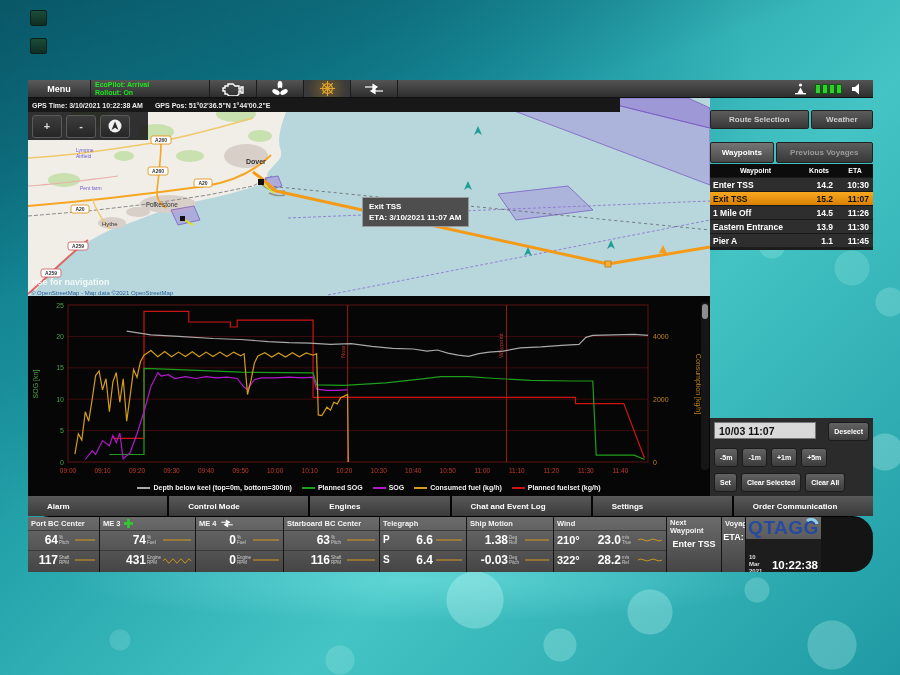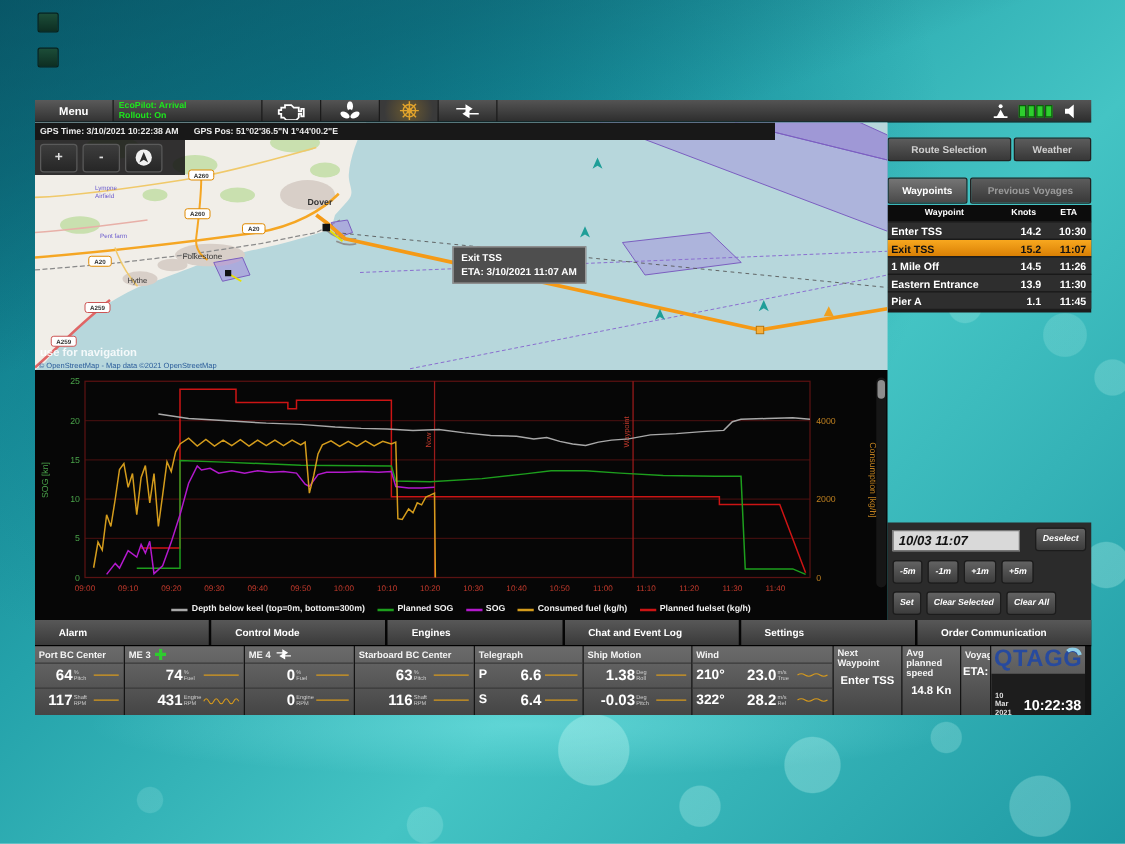--- a/index.html
+++ b/index.html
@@ -74,32 +74,32 @@
   #wp-table{background:#1c1c1c;padding-bottom:3px;}
   #wp-head{display:flex;background:#0c0c0c;color:#fff;font-size:7px;font-weight:bold;height:13px;align-items:center;}
   #wp-head .c1{flex:1;text-align:center;} .c2{width:36px;text-align:center;} .c3{width:36px;text-align:center;}
   .wp-row{display:flex;height:13px;align-items:center;background:#2e2e2e;border-top:1px solid #191919;
     color:#fff;font-size:8.5px;font-weight:bold;}
   .wp-row .c1{flex:1;padding-left:3px;text-align:left;}
   .wp-row .c2,.wp-row .c3{width:36px;text-align:right;padding-right:4px;box-sizing:border-box;}
   .wp-row.selected{background:linear-gradient(#f8a81f,#d97f04);color:#111;}
   #rc-gap{flex:1;}
   #time-ctl{height:78px;background:#2b2b2b;padding:4px;box-sizing:border-box;display:flex;flex-direction:column;justify-content:space-between;}
-  .tc-row{display:flex;align-items:flex-end;gap:4px;font-style:italic;}
+  .tc-row{display:flex;align-items:flex-start;gap:4px;}
   #time-field{width:102px;height:17px;background:#d9d9d9;border:1px solid #777;color:#111;
     font-size:10.5px;font-weight:bold;display:flex;align-items:center;padding-left:4px;box-sizing:border-box;}
   .sm-btn{height:17px;background:linear-gradient(#636363,#3c3c3c);border:1px solid #1c1c1c;border-radius:3px;
     color:#fff;font-size:7px;font-weight:bold;display:flex;align-items:center;justify-content:center;padding:0 5px;}
   #deselect-btn{margin-left:auto;}
   
   #btabs{display:flex;height:20px;background:#050505;gap:2px;}
   .btab{flex:1;background:linear-gradient(#585858,#3a3a3a);color:#fff;font-size:8px;font-weight:bold;
     display:flex;align-items:center;padding-left:19px;}
   
-  #status{display:flex;height:56px;background:#141414;gap:1px;border-top:1px solid #000;box-sizing:border-box;}
+  #status{display:flex;height:56px;background:#141414;gap:1px;border-top:1px solid #000;box-sizing:border-box;border-radius:21px;}
   .card{background:linear-gradient(#6b6b6b,#454545);display:flex;flex-direction:column;overflow:hidden;}
   .card-title{font-size:7.5px;font-weight:bold;color:#f4f4f4;padding:2px 3px 0 3px;white-space:nowrap;
     display:flex;align-items:center;gap:3px;}
   .vrow{display:flex;align-items:center;padding:0 3px;height:17px;border-top:1px solid #3a3a3a;margin-top:2px;}
   .vrow:first-of-type{border-top:none;}
   .val{font-size:12px;font-weight:bold;color:#fff;margin-left:auto;}
   .unit{width:13px;margin-left:1px;}
   .unit i{display:block;font-size:4.5px;line-height:5px;color:#cfcfcf;font-style:normal;white-space:nowrap;}
   .spark{margin-left:2px;flex:none;}
   .tg-letter{font-size:10px;font-weight:bold;color:#fff;width:10px;}
@@ -638,24 +638,20 @@
           <path d="M1,5 q3,-2 6,0 t6,0 t6,0 t6,0" stroke="#d79a1c" stroke-width="0.9" fill="none"></path>
           </svg>
       </div>
     </div>
 
     <div class="card" style="width:54px;">
       <div class="card-title title2">Next Waypoint</div>
       <div class="center-val">Enter TSS</div>
     </div>
 
-    <div class="card" style="width:46px;">
-      <div class="card-title title2">Avg planned speed</div>
-      <div class="center-val">14.8 Kn</div>
-    </div>
 
     <div class="card" style="width:23px;">
       <div class="card-title">Voyage</div>
       <div class="center-val">ETA:</div>
     </div>
 
     <div class="card" id="brand" style="width:75px;">
       <div id="logo-row">
         <span id="logo-text">QTAGG</span>
         <svg width="14" height="14" viewBox="0 0 14 14" style="position:absolute;right:2px;top:1px;">

